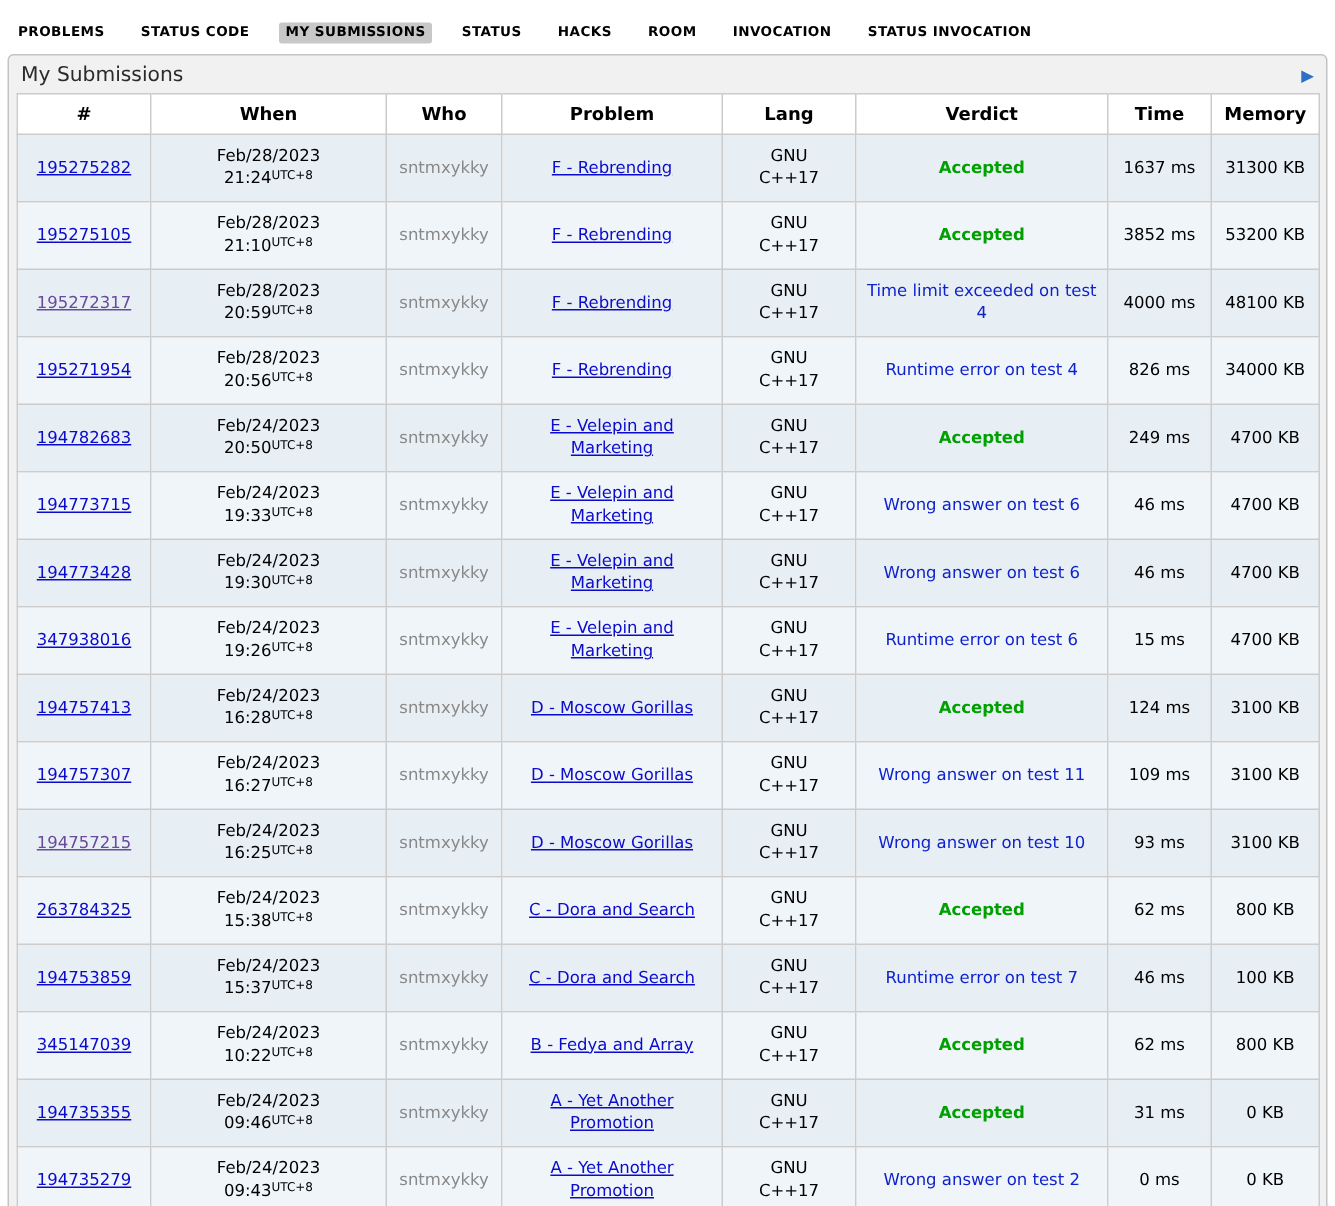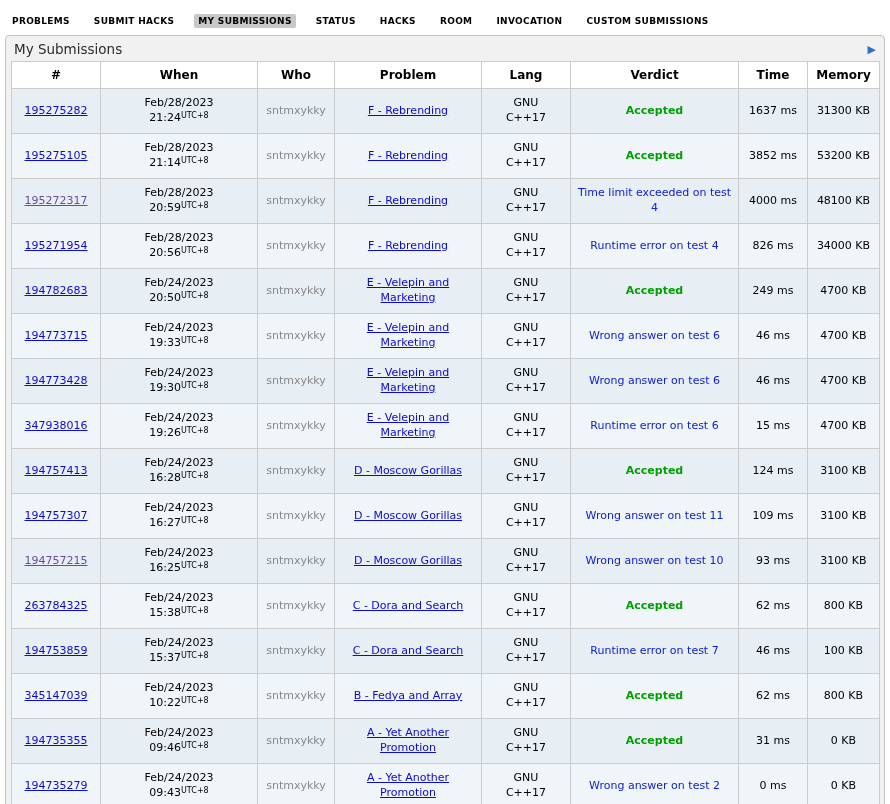--- a/index.html
+++ b/index.html
@@ -55,27 +55,27 @@
   .verdict-accepted { color:#00a000; font-weight:bold; }
   .verdict-rejected { color:#0f23cc; }
 
   .col-lang { word-spacing:999px; } 
 </style>
 </head>
 <body>
 
 <div class="topnav">
   <span class="nav-item">PROBLEMS</span>
-  <span class="nav-item">SUBMIT HACKS</span>
+  <span class="nav-item">STATUS CODE</span>
   <span class="nav-item active">MY SUBMISSIONS</span>
   <span class="nav-item">STATUS</span>
   <span class="nav-item">HACKS</span>
   <span class="nav-item">ROOM</span>
   <span class="nav-item">INVOCATION</span>
-  <span class="nav-item">CUSTOM SUBMISSIONS</span>
+  <span class="nav-item">STATUS INVOCATION</span>
 </div>
 
 <div class="frame">
   <div class="caption">
     <span>My Submissions</span>
     <span class="arrow">▶</span>
   </div>
 
   <table class="subs">
     <colgroup>
@@ -121,21 +121,21 @@
     </td>
     <td>1637 ms</td>
     <td>31300 KB</td>
   </tr>
         <tr>
     <td>
       <a class="id-link">195275105</a>
     </td>
     <td>
       <div>Feb/28/2023</div>
-      <div><span>21:14</span><span class="tz">UTC+8</span></div>
+      <div><span>21:10</span><span class="tz">UTC+8</span></div>
     </td>
     <td>
       <a class="who-link">sntmxykky</a>
     </td>
     <td>
       <a class="problem-link">F - Rebrending</a>
     </td>
     <td class="col-lang">GNU C++17</td>
     <td>
       <span class="verdict-accepted">Accepted</span>

